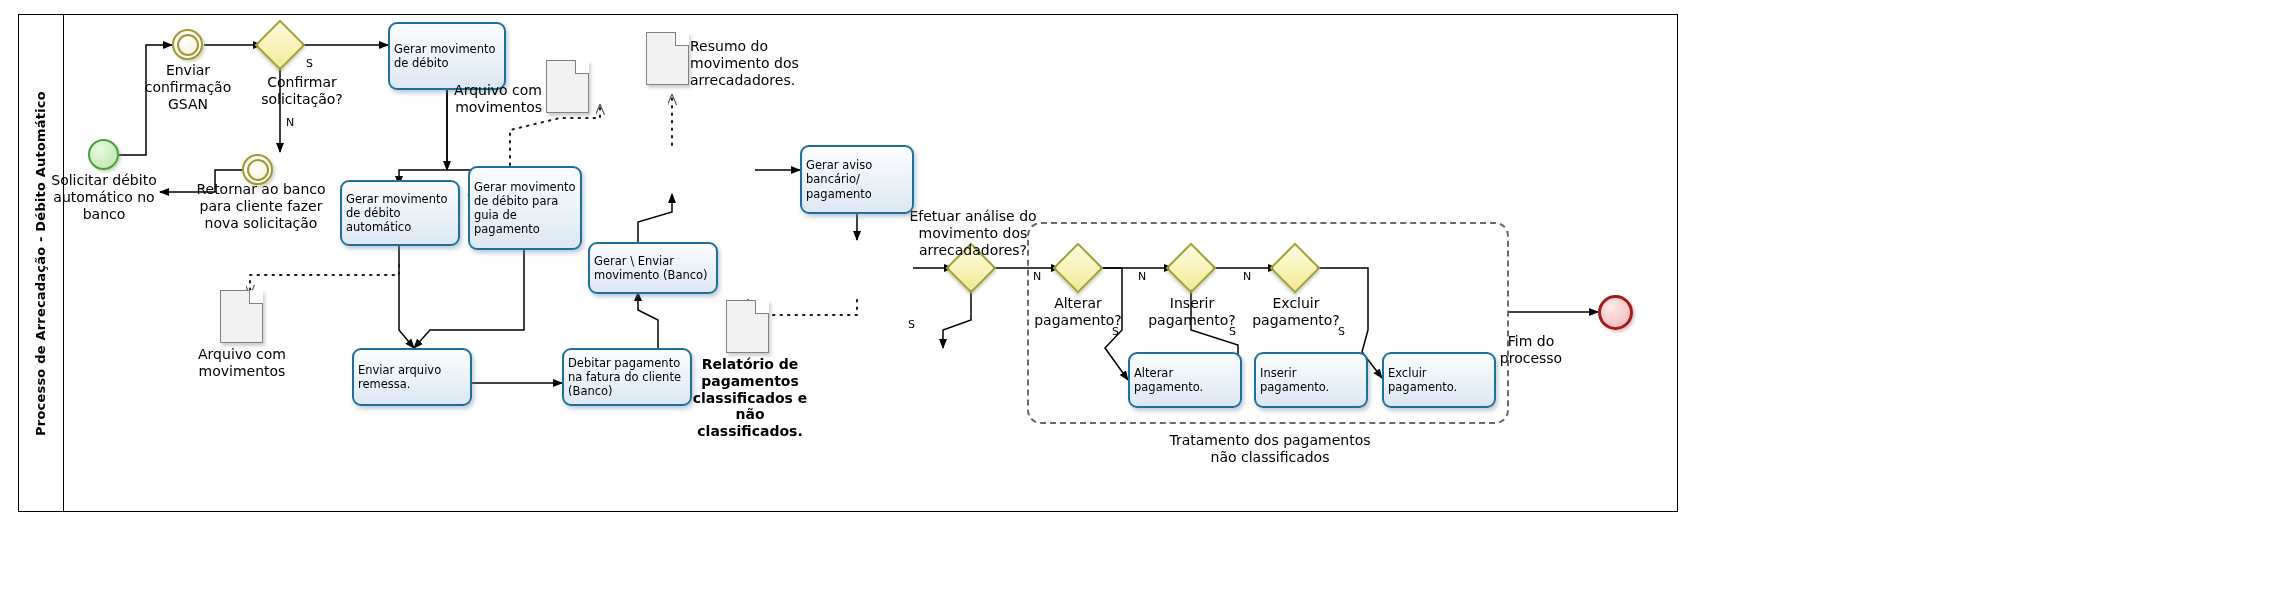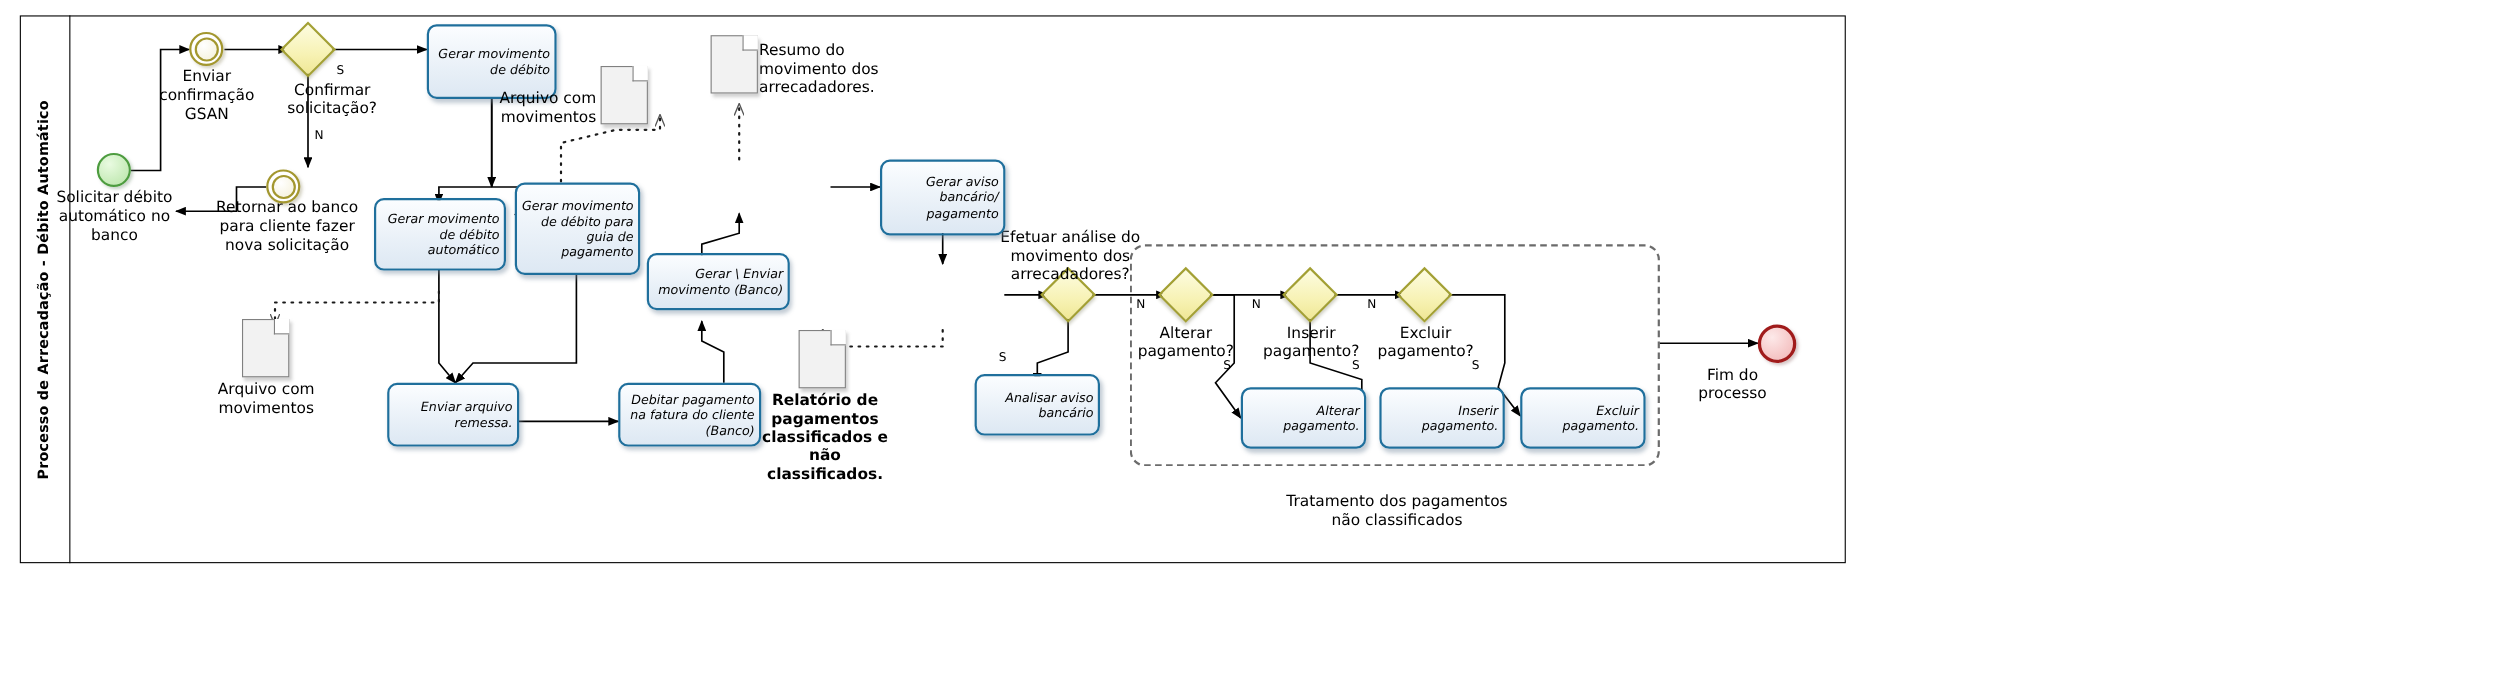--- a/index.html
+++ b/index.html
@@ -43,27 +43,26 @@
   .task {
     position: absolute;
     box-sizing: border-box;
     border: 2px solid #1f6f9c;
     border-radius: 9px;
     background: linear-gradient(180deg, #fbfdff 0%, #eaf1f8 55%, #dde8f3 100%);
     box-shadow: 2px 3px 4px rgba(120,140,160,0.45);
     display: flex;
     align-items: center;
     justify-content: center;
-    text-align: right;
+    text-align: left;
     color: #000000;
     font-size: 11.5px;
     line-height: 1.22;
     padding: 2px 4px;
     font-family: "DejaVu Sans", sans-serif;
-    font-style: italic;
   }
   
   .gateway {
     position: absolute;
     width: 36px;
     height: 36px;
     background: linear-gradient(135deg, #fdfce0 0%, #f7f2b4 60%, #efe795 100%);
     border: 2px solid #a3a033;
     transform: rotate(45deg);
     box-sizing: border-box;
@@ -160,21 +159,21 @@
 <body>
 
 <div id="canvas">
 
   <div class="pool" style="left:18px; top:14px; width:1660px; height:498px;"></div>
   <div class="pool-lane-label" style="left:18px; top:14px; width:46px; height:498px;">
     <span>Processo de Arrecadação - Débito Automático</span>
   </div>
 
   <div class="subproc" style="left:1027px; top:222px; width:482px; height:202px;"></div>
-  <div class="lbl" style="left:1120px; top:432px; width:300px;margin-top:16px;">Tratamento dos pagamentos
+  <div class="lbl" style="left:1120px; top:432px; width:300px;">Tratamento dos pagamentos
 não classificados</div>
 
   <svg id="wires" viewBox="0 0 2272 614" xmlns="http://www.w3.org/2000/svg">
     <defs>
       <marker id="ah" markerWidth="10" markerHeight="8" refX="9" refY="4" orient="auto" markerUnits="userSpaceOnUse">
         <path d="M0,0 L10,4 L0,8 z" fill="#000000"></path>
       </marker>
       <marker id="ahOpen" markerWidth="11" markerHeight="9" refX="10" refY="4.5" orient="auto" markerUnits="userSpaceOnUse">
         <path d="M0,0 L11,4.5 L0,9" fill="none" stroke="#555555" stroke-width="1.2"></path>
       </marker>
@@ -248,21 +247,21 @@
   <div class="lbl" style="left:140px; top:62px; width:96px;">Enviar
 confirmação
 GSAN</div>
 
   <div class="event event-interm" style="left:242px; top:154px;"></div>
   <div class="lbl" style="left:196px; top:181px; width:130px;">Retornar ao banco
 para cliente fazer
 nova solicitação</div>
 
   <div class="event event-end" style="left:1598px; top:295px;"></div>
-  <div class="lbl" style="left:1518px; top:333px; width:114px;">Fim do
+  <div class="lbl" style="left:1474px; top:333px; width:114px;">Fim do
 processo</div>
 
   <div class="gateway" style="left:262px; top:27px;"></div>
   <div class="lbl" style="left:242px; top:74px; width:120px;">Confirmar
 solicitação?</div>
   <div class="flowlbl" style="left:306px; top:57px;">S</div>
   <div class="flowlbl" style="left:286px; top:116px;">N</div>
 
   <div class="gateway" style="left:953px; top:250px;"></div>
   <div class="lbl" style="left:905px; top:208px; width:136px;">Efetuar análise do
@@ -299,33 +298,31 @@
 
   <div class="task" style="left:340px; top:180px; width:120px; height:66px;">Gerar movimento
 de débito
 automático</div>
 
 
   <div class="task" style="left:800px; top:145px; width:114px; height:69px;">Gerar aviso
 bancário/
 pagamento</div>
 
-  <div class="task" style="left:588px; top:230px; width:130px; height:52px;">Gerar \ Enviar
+  <div class="task" style="left:588px; top:242px; width:130px; height:52px;">Gerar \ Enviar
 movimento (Banco)</div>
 
 
   <div class="task" style="left:352px; top:348px; width:120px; height:58px;">Enviar arquivo
 remessa.</div>
 
   <div class="task" style="left:562px; top:348px; width:130px; height:58px;">Debitar pagamento
 na fatura do cliente
 (Banco)</div>
 
-  <div class="task" style="left:886px; top:340px; width:114px; height:56px;">Analisar aviso
-bancário</div>
 
   <div class="task" style="left:1128px; top:352px; width:114px; height:56px;">Alterar
 pagamento.</div>
 
   <div class="task" style="left:1254px; top:352px; width:114px; height:56px;">Inserir
 pagamento.</div>
 
   <div class="task" style="left:1382px; top:352px; width:114px; height:56px;">Excluir
 pagamento.</div>
 

